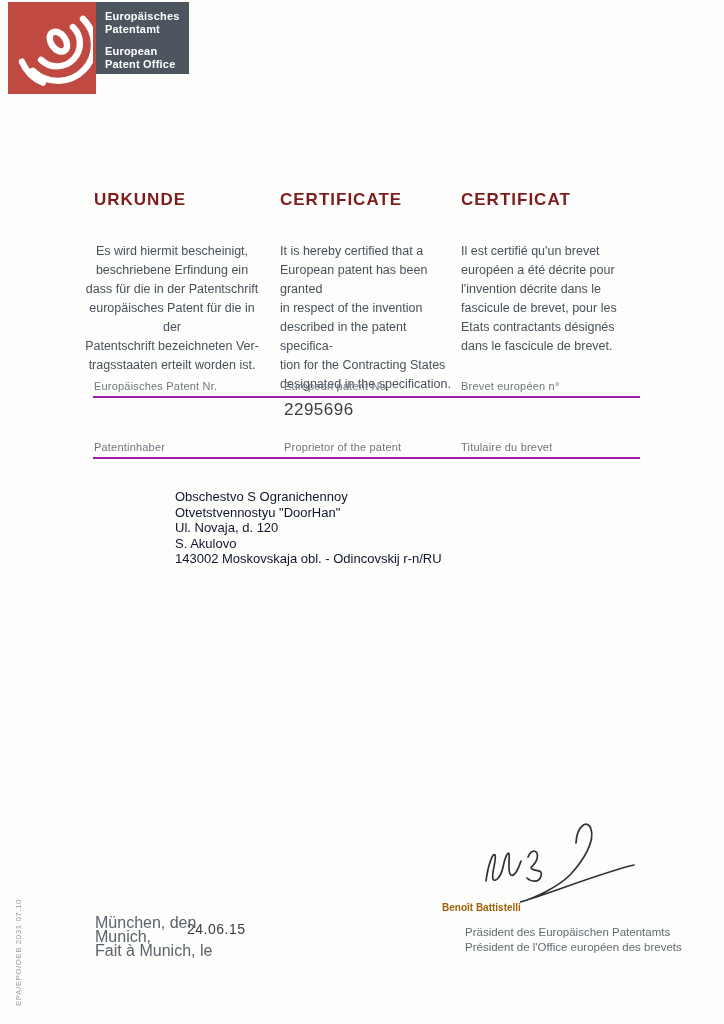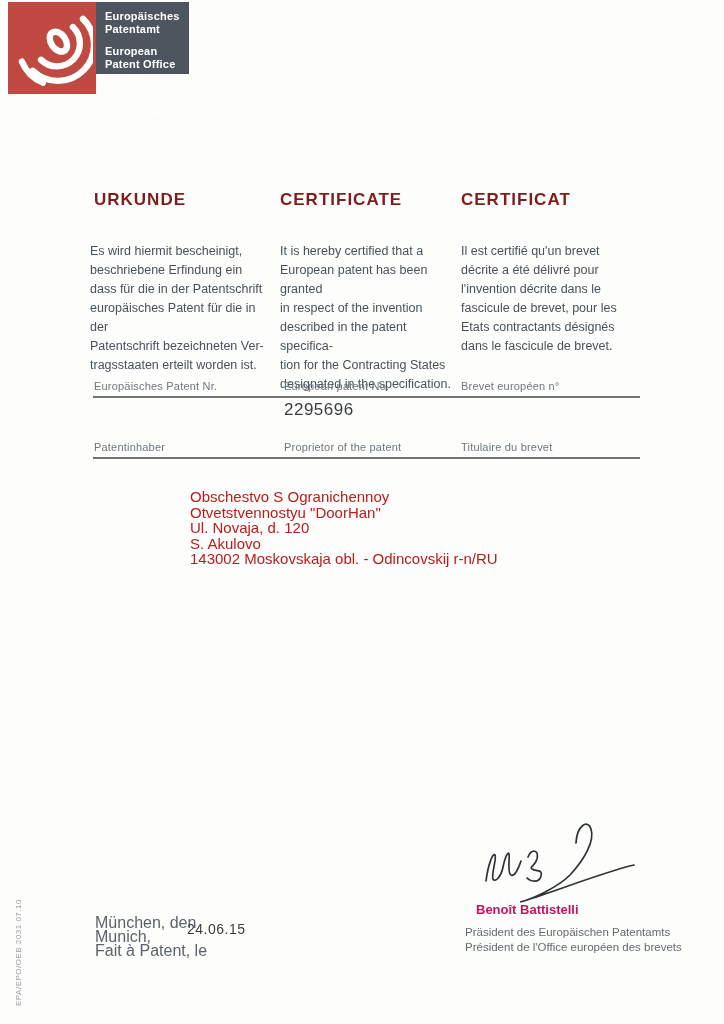--- a/index.html
+++ b/index.html
@@ -20,37 +20,37 @@
   .logo-panel{flex:1;background:#4d565f;color:#fff;padding:8px 6px 0 9px;box-sizing:border-box;}
   .logo-group{margin-bottom:9px;}
   .logo-group div{font-size:11px;font-weight:bold;line-height:13px;letter-spacing:.2px;}
 
   
   .hdr{position:absolute;top:190px;font-size:17px;font-weight:bold;color:#7f1d1d;letter-spacing:1px;}
   .hdr.c1{left:94px;} .hdr.c2{left:280px;} .hdr.c3{left:461px;}
 
   
   .para{position:absolute;top:242px;width:180px;font-size:12.5px;line-height:19px;color:#47525a;}
-  .para.c1{left:90px;} .para.c2{left:280px;} .para.c3{left:461px;}
+  .para.c1{left:82px;text-align:center;} .para.c2{left:280px;} .para.c3{left:461px;}
 
   
-  .fieldrow{position:absolute;left:93px;width:547px;border-bottom:2px solid #737373;height:16px;}
+  .fieldrow{position:absolute;left:93px;width:547px;border-bottom:2px solid #a21caf;height:16px;}
   .fieldrow .lbl{position:absolute;top:0;font-size:11px;color:#6e777e;letter-spacing:.2px;}
   .lbl.l1{left:1px;} .lbl.l2{left:191px;} .lbl.l3{left:368px;}
   .row-number{top:380px;}
   .row-proprietor{top:441px;}
 
   .patent-number{position:absolute;left:284px;top:400px;font-size:17px;color:#3a3d40;letter-spacing:.5px;}
 
   
-  .address{position:absolute;left:190px;top:489px;font-size:15px;line-height:15.5px;color:#b91c1c;}
+  .address{position:absolute;left:175px;top:489px;font-size:13px;line-height:15.5px;color:#0f172a;}
 
   
   .sig-svg{position:absolute;left:458px;top:815px;width:190px;height:95px;}
-  .sig-name{position:absolute;left:476px;top:902px;font-size:13px;font-weight:bold;color:#be185d;}
+  .sig-name{position:absolute;left:442px;top:902px;font-size:10px;font-weight:bold;color:#a16207;}
   .sig-titles{position:absolute;left:465px;top:925px;font-size:11.5px;line-height:15px;color:#626b72;}
 
   
   .place{position:absolute;left:95px;top:916px;font-size:16px;line-height:14px;color:#5a636b;}
   .issue-date{position:absolute;left:187px;top:921px;font-size:14px;color:#3a3d40;letter-spacing:.5px;}
 
   
   .form-code{
     position:absolute;left:14px;top:1006px;
     transform-origin:0 0;transform:rotate(-90deg);
@@ -104,21 +104,21 @@
   <div class="para c2">
     <div>It is hereby certified that a</div>
     <div>European patent has been granted</div>
     <div>in respect of the invention</div>
     <div>described in the patent specifica-</div>
     <div>tion for the Contracting States</div>
     <div>designated in the specification.</div>
   </div>
   <div class="para c3">
     <div>Il est certifié qu'un brevet</div>
-    <div>décrite a été délivré pour</div>
+    <div>européen a été décrite pour</div>
     <div>l'invention décrite dans le</div>
     <div>fascicule de brevet, pour les</div>
     <div>Etats contractants désignés</div>
     <div>dans le fascicule de brevet.</div>
   </div>
 
   <div class="fieldrow row-number">
     <span class="lbl l1">Europäisches Patent Nr.</span>
     <span class="lbl l2">European patent No.</span>
     <span class="lbl l3">Brevet européen n°</span>
@@ -148,19 +148,19 @@
   </svg>
   <div class="sig-name">Benoît Battistelli</div>
   <div class="sig-titles">
     <div>Präsident des Europäischen Patentamts</div>
     <div>Président de l'Office européen des brevets</div>
   </div>
 
   <div class="place">
     <div>München, den</div>
     <div>Munich,</div>
-    <div>Fait à Patent, le</div>
+    <div>Fait à Munich, le</div>
   </div>
   <div class="issue-date">24.06.15</div>
 
   <div class="form-code">EPA/EPO/OEB 2031 07.10</div>
 
 </div>
 
 </body></html>

